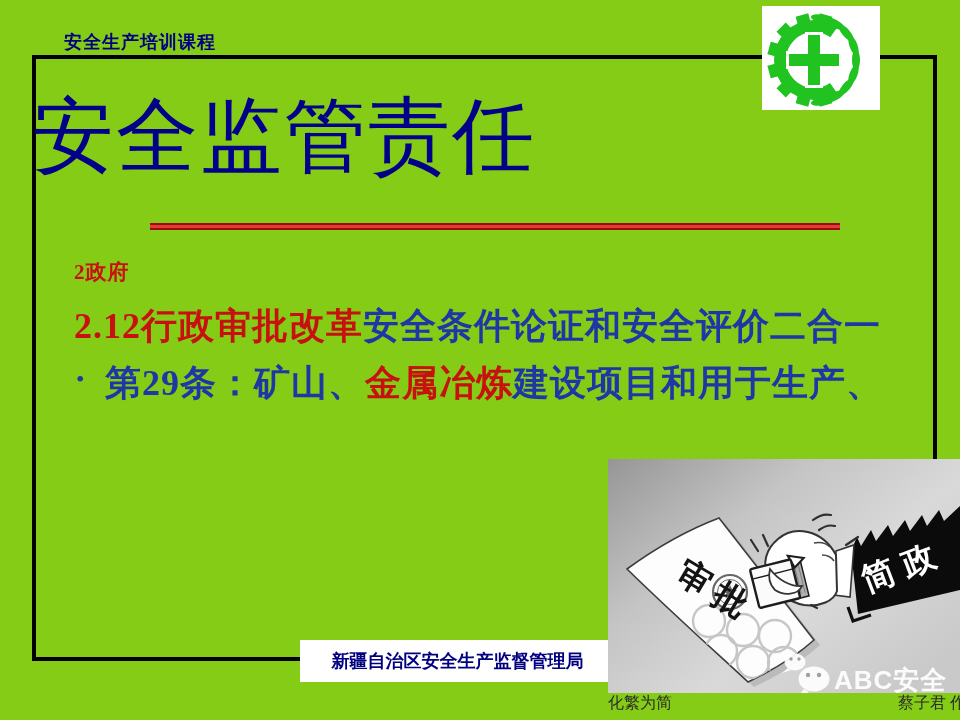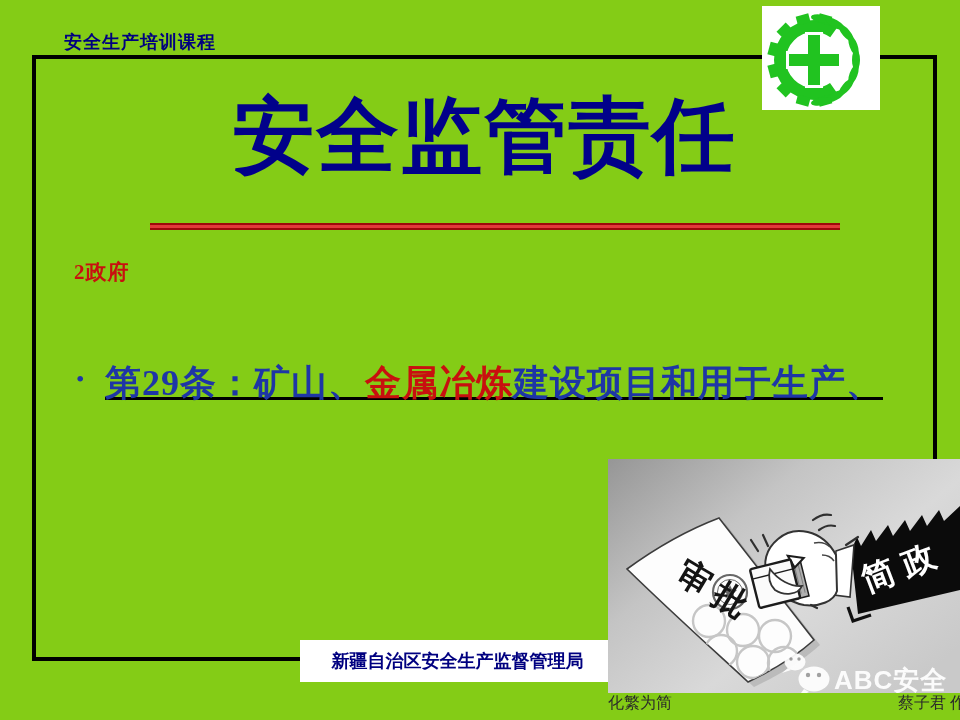--- a/index.html
+++ b/index.html
@@ -6,32 +6,32 @@
   .page{position:relative;width:960px;height:720px;background:#84cc16;overflow:hidden;
         font-family:"Liberation Serif","DejaVu Serif",serif;}
   .abs{position:absolute;}
 
   .header-label{left:64px;top:30px;font-size:18px;font-weight:bold;color:#000080;letter-spacing:1px;}
 
   .frame{left:32px;top:55px;width:897px;height:598px;border:4px solid #000;}
 
   .logo-box{left:762px;top:6px;width:118px;height:104px;background:#fff;display:flex;align-items:center;justify-content:center;}
 
-  .slide-title{left:32px;top:92px;width:905px;text-align:center;font-size:82px;font-weight:bold;
+  .slide-title{left:32px;top:92px;width:905px;font-size:82px;font-weight:normal;
                color:#01018a;letter-spacing:2px;line-height:1.1;}
   .title-rule{left:150px;top:223px;width:690px;height:7px;
               background:linear-gradient(to bottom,#9e0b0b 0,#9e0b0b 2px,#e23b3b 2px,#e23b3b 5px,#9e0b0b 5px,#9e0b0b 7px);}
 
   .body-line1{left:74px;top:258px;font-size:21px;font-weight:bold;color:#c8100f;letter-spacing:1px;}
   .body-line2{left:74px;top:302px;font-size:36px;font-weight:bold;letter-spacing:1px;white-space:nowrap;}
   .red{color:#c8100f;}
   .blue{color:#1e36a6;}
 
   .bullet-char{left:76px;top:366px;font-size:24px;color:#1e36a6;}
-  .bullet-text{left:105px;top:360px;width:820px;font-size:36px;font-weight:bold;line-height:46px;letter-spacing:1px;text-decoration:underline;}
+  .bullet-text{left:105px;top:360px;width:820px;font-size:36px;font-weight:bold;line-height:46px;letter-spacing:1px;}
   .b-line{white-space:nowrap;}
 
   .footer-patch{left:300px;top:640px;width:315px;height:42px;background:#fff;
                 display:flex;align-items:center;justify-content:center;text-align:center;}
   .footer-label{font-size:18px;font-weight:bold;color:#000080;}
 
   .cartoon{left:608px;top:459px;width:352px;height:234px;}
   .cartoon svg{display:block;}
   .caption-row{left:608px;top:693px;width:352px;display:flex;justify-content:space-between;
                font-size:16px;color:#2a2a2a;white-space:nowrap;}
@@ -43,20 +43,21 @@
 <div class="page">
 
   <div class="abs header-label">安全生产培训课程</div>
 
   <div class="abs frame"></div>
 
   <div class="abs slide-title">安全监管责任</div>
   <div class="abs title-rule"></div>
 
   <div class="abs body-line1">2政府</div>
+  <div class="abs body-line2"><span class="red">2.12行政审批改革</span><span class="blue">安全条件论证和安全评价二合一</span></div>
 
   <div class="abs bullet-char">•</div>
   <div class="abs bullet-text">
     <div class="b-line"><span class="blue">第29条：矿山、</span><span class="red">金属冶炼</span><span class="blue">建设项目和用于生产、</span></div>
   </div>
 
   <div class="abs footer-patch">
     <span class="footer-label">新疆自治区安全生产监督管理局</span>
   </div>
 

